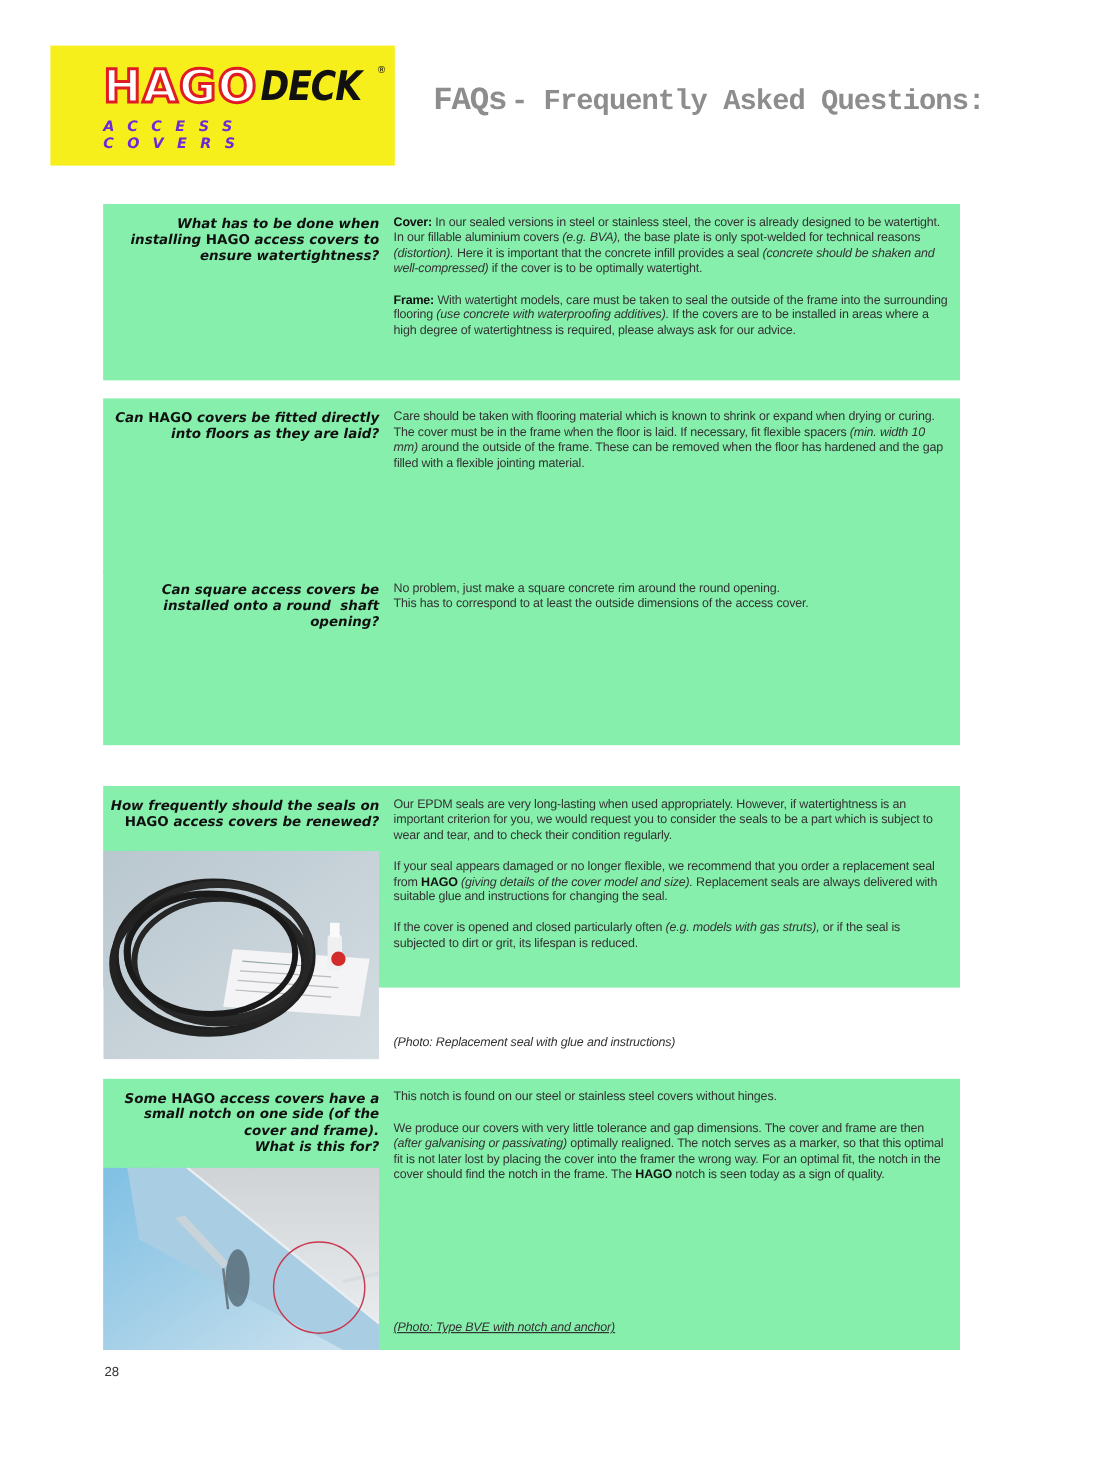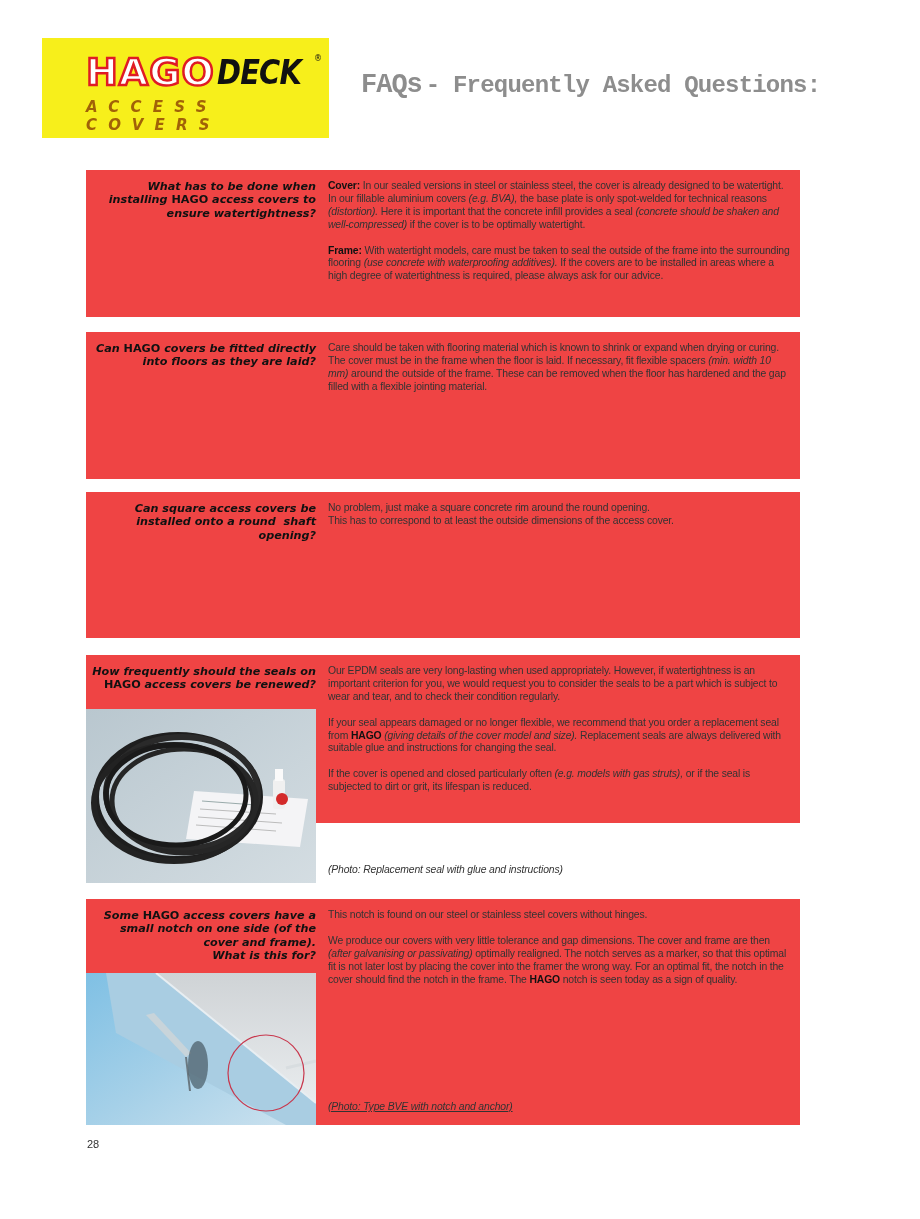--- a/index.html
+++ b/index.html
@@ -18,32 +18,32 @@
     color: #ffffff; -webkit-text-stroke: 2.5px #e01b24; line-height: 40px;
   }
   .logo .deck {
     font-family: "DejaVu Sans", sans-serif; font-weight: bold; font-style: italic;
     font-size: 34px; color: #111; line-height: 40px; margin-left: 2px; letter-spacing: -1px;
     transform: scaleX(0.85); transform-origin: left bottom; display: inline-block;
   }
   .logo .reg { position: absolute; left: 272px; top: 16px; font-size: 8px; color: #111; }
   .logo .tagline {
     position: absolute; left: 44px; top: 60px; font-family: "DejaVu Sans", sans-serif;
-    font-weight: bold; font-style: italic; font-size: 15px; letter-spacing: 11.2px; color: #a16207;
+    font-weight: bold; font-style: italic; font-size: 12px; letter-spacing: 11.2px; color: #6d28d9;
   }
 
   .page-title {
     position: absolute; left: 361px; top: 70px; color: #8d8d8d; font-weight: bold;
     font-family: Liberation Mono, monospace; white-space: nowrap;
   }
   .page-title .faqs { font-size: 27px; letter-spacing: -1px; }
   .page-title .rest { font-size: 24px; letter-spacing: -0.8px; margin-left: 4px; }
 
   .faq {
-    position: absolute; left: 86px; width: 714px; background: #ef4444;
+    position: absolute; left: 86px; width: 714px; background: #86efac;
   }
   .faq .q {
     position: absolute; left: 0; top: 10px; width: 230px; text-align: right;
     font-family: "DejaVu Sans", sans-serif; font-weight: bold; font-style: italic;
     font-size: 11.2px; line-height: 13.4px; color: #111;
   }
   .faq .q .up { font-style: normal; }
   .faq .a {
     position: absolute; left: 242px; top: 10px; width: 462px;
     font-family: "Liberation Sans", sans-serif; font-size: 10.4px; line-height: 12.9px;
@@ -94,21 +94,21 @@
 <div class="faq" style="top:332px;height:147px;">
   <div class="q">
     <span>Can </span><span class="up">HAGO</span><span> covers be fitted directly</span><br>
     <span>into floors as they are laid?</span>
   </div>
   <div class="a">
     <p><span>Care should be taken with flooring material which is known to shrink or expand when drying or curing. The cover must be in the frame when the floor is laid. If necessary, fit flexible spacers </span><i>(min. width 10 mm)</i><span> around the outside of the frame. These can be removed when the floor has hardened and the gap filled with a flexible jointing material.</span></p>
   </div>
 </div>
 
-<div class="faq" style="top:492px;height:146px;">
+<div class="faq" style="top:475px;height:146px;">
   <div class="q">
     <span>Can square access covers be</span><br>
     <span style="white-space:pre;">installed onto a round  shaft</span><br>
     <span>opening?</span>
   </div>
   <div class="a">
     <span>No problem, just make a square concrete rim around the round opening.</span><br>
     <span>This has to correspond to at least the outside dimensions of the access cover.</span>
   </div>
 </div>

